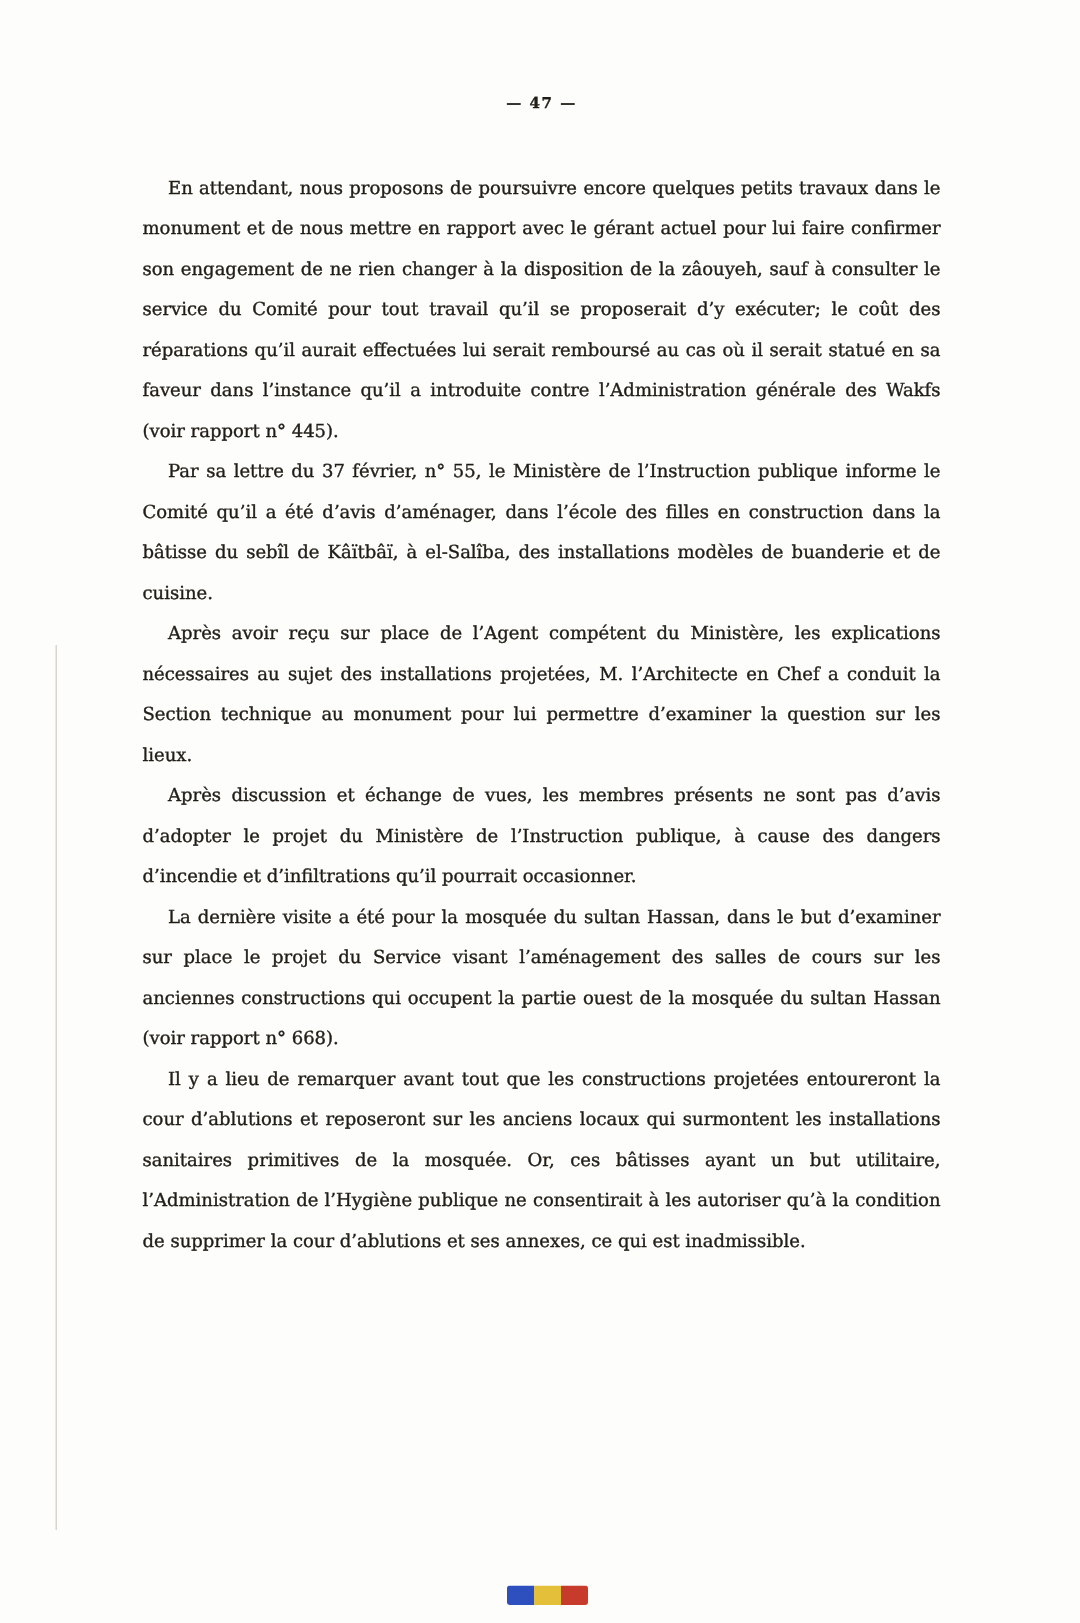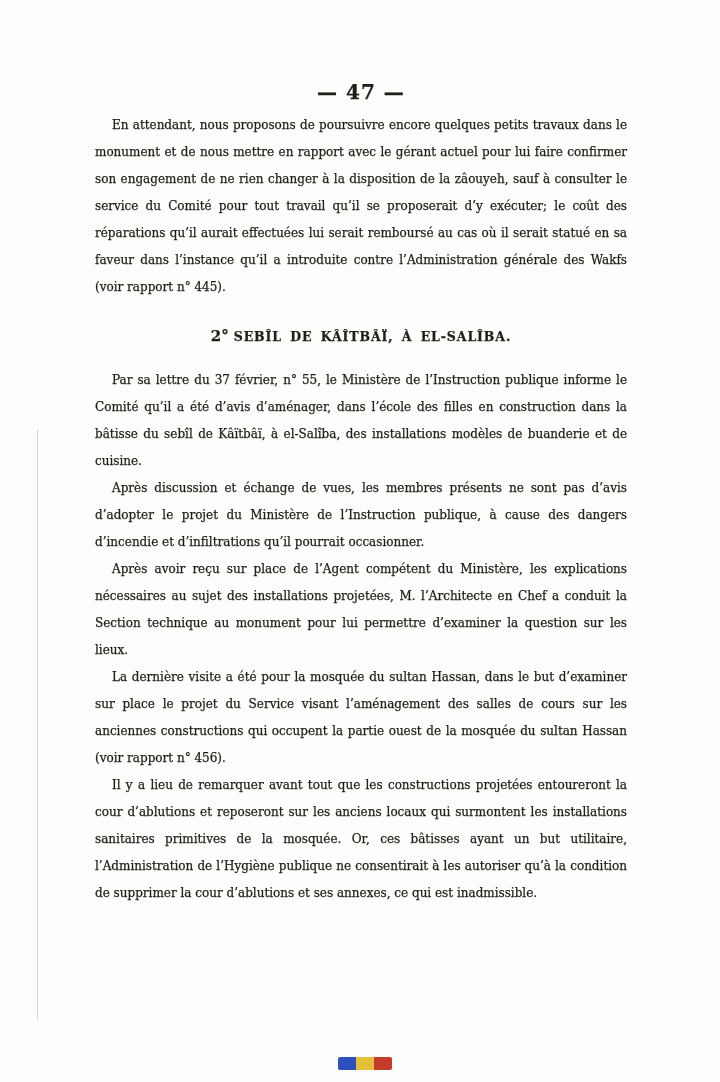--- a/index.html
+++ b/index.html
@@ -21,25 +21,25 @@
   .gutter-line {
     position: absolute;
     left: 37px;
     top: 430px;
     width: 1px;
     height: 590px;
     background: #d9d6cf;
   }
   .page-number {
     position: absolute;
-    top: 80px;
+    top: 64px;
     left: 95px;
     width: 532px;
     text-align: center;
-    font-size: 20px;
+    font-size: 10px;
     font-weight: bold;
     letter-spacing: 1px;
   }
   .body-text {
     position: absolute;
     top: 112px;
     left: 95px;
     width: 532px;
   }
   .para {
@@ -89,32 +89,29 @@
 <div class="page">
 
   <div class="gutter-line"></div>
 
   <div class="page-number">— 47 —</div>
 
   <div class="body-text">
 
     <p class="para">En attendant, nous proposons de poursuivre encore quelques petits travaux dans le monument et de nous mettre en rapport avec le gérant actuel pour lui faire confirmer son engagement de ne rien changer à la disposition de la zâouyeh, sauf à consulter le service du Comité pour tout travail qu’il se proposerait d’y exécuter; le coût des réparations qu’il aurait effectuées lui serait remboursé au cas où il serait statué en sa faveur dans l’instance qu’il a introduite contre l’Administration générale des Wakfs (voir rapport n° 445).</p>
 
-    <div class="heading">
-      <span class="hnum">2°</span><span class="htitle">SEBÎL DE KÂÎTBÂÏ, À EL-SALÎBA.</span>
-    </div>
 
     <p class="para">Par sa lettre du 37 février, n° 55, le Ministère de l’Instruction publique informe le Comité qu’il a été d’avis d’aménager, dans l’école des filles en construction dans la bâtisse du sebîl de Kâïtbâï, à el-Salîba, des installations modèles de buanderie et de cuisine.</p>
 
+    <p class="para">Après avoir reçu sur place de l’Agent compétent du Ministère, les explications nécessaires au sujet des installations projetées, M. l’Architecte en Chef a conduit la Section technique au monument pour lui permettre d’examiner la question sur les lieux.</p>
+
     <p class="para">Après discussion et échange de vues, les membres présents ne sont pas d’avis d’adopter le projet du Ministère de l’Instruction publique, à cause des dangers d’incendie et d’infiltrations qu’il pourrait occasionner.</p>
 
-    <p class="para">Après avoir reçu sur place de l’Agent compétent du Ministère, les explications nécessaires au sujet des installations projetées, M. l’Architecte en Chef a conduit la Section technique au monument pour lui permettre d’examiner la question sur les lieux.</p>
 
-
-    <p class="para">La dernière visite a été pour la mosquée du sultan Hassan, dans le but d’examiner sur place le projet du Service visant l’aménagement des salles de cours sur les anciennes constructions qui occupent la partie ouest de la mosquée du sultan Hassan (voir rapport n° 456).</p>
+    <p class="para">La dernière visite a été pour la mosquée du sultan Hassan, dans le but d’examiner sur place le projet du Service visant l’aménagement des salles de cours sur les anciennes constructions qui occupent la partie ouest de la mosquée du sultan Hassan (voir rapport n° 668).</p>
 
     <p class="para">Il y a lieu de remarquer avant tout que les constructions projetées entoureront la cour d’ablutions et reposeront sur les anciens locaux qui surmontent les installations sanitaires primitives de la mosquée. Or, ces bâtisses ayant un but utilitaire, l’Administration de l’Hygiène publique ne consentirait à les autoriser qu’à la condition de supprimer la cour d’ablutions et ses annexes, ce qui est inadmissible.</p>
 
   </div>
 
   <div class="watermark">
     <span class="wm" style="background: rgb(46, 79, 190);"></span>
     <span class="wm" style="background: rgb(227, 191, 58);"></span>
     <span class="wm" style="background: rgb(198, 59, 44);"></span>
   </div>

